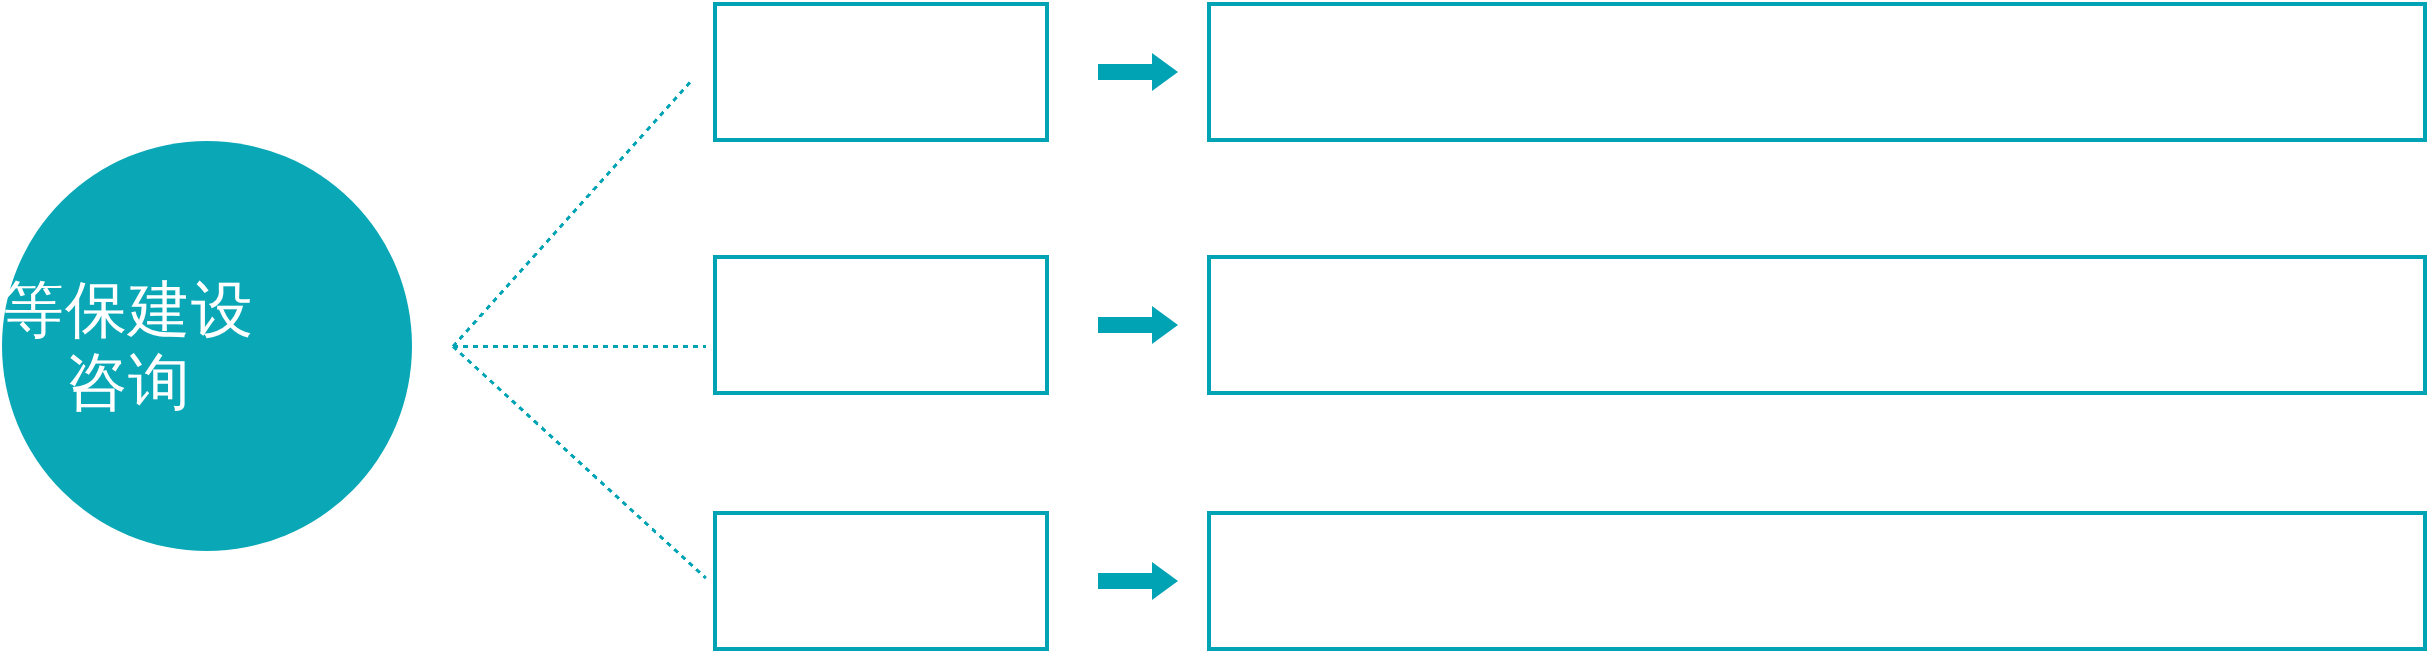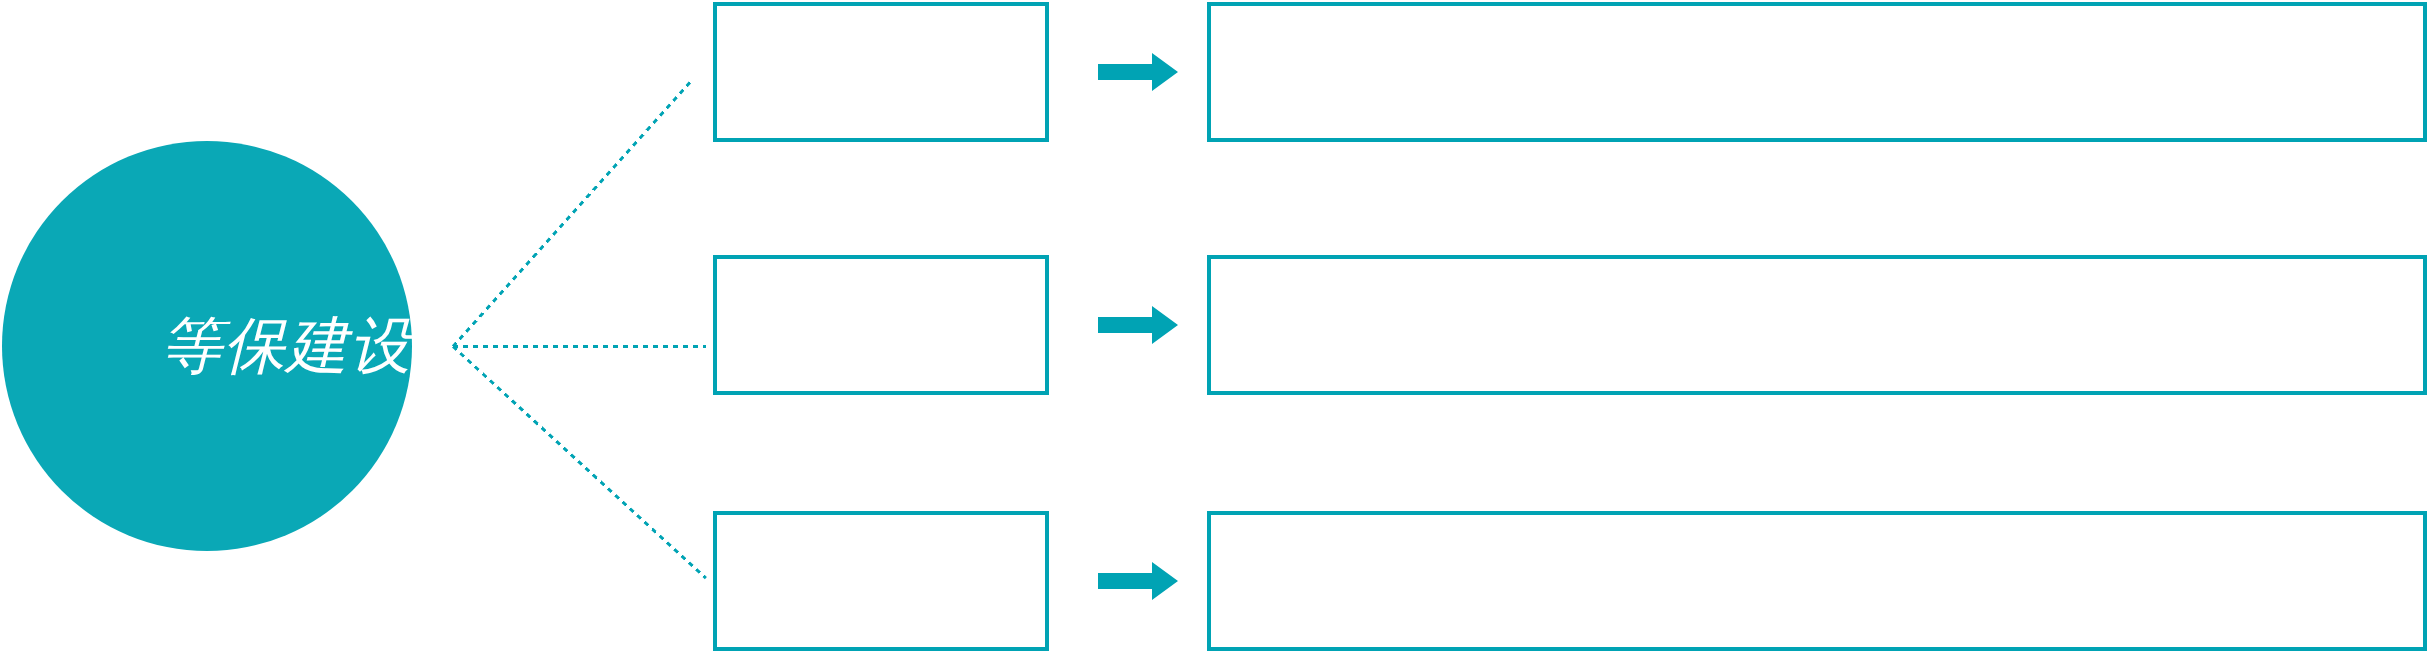--- a/index.html
+++ b/index.html
@@ -20,22 +20,21 @@
   }
   
   .hub{
     position:absolute;
     left:2px; top:141px;
     width:410px; height:410px;
     border-radius:50%;
     background:var(--accent-fill);
     display:flex;
     align-items:center;
-    justify-content:flex-end;
-    font-style:italic;
+    justify-content:flex-start;
   }
   .hub-label{
     color:var(--text-on-accent);
     font-size:62px;
     font-weight:300;
     line-height:72px;
     text-align:center;
     letter-spacing:1px;
   }
   
@@ -81,20 +80,21 @@
   .a3{top:562px;}
 </style>
 </head>
 <body>
 
 <div class="canvas">
 
   <div class="hub">
     <div class="hub-label">
       <div>等保建设</div>
+      <div>咨询</div>
     </div>
   </div>
 
   <div class="ray ray1"></div>
   <div class="ray ray2"></div>
   <div class="ray ray3"></div>
 
   <div class="stage-box r1"></div>
   <svg class="arrow a1" viewBox="0 0 80 38" aria-hidden="true">
     <path d="M0,11 H54 V0 L80,19 L54,38 V27 H0 Z" fill="currentColor"></path>

